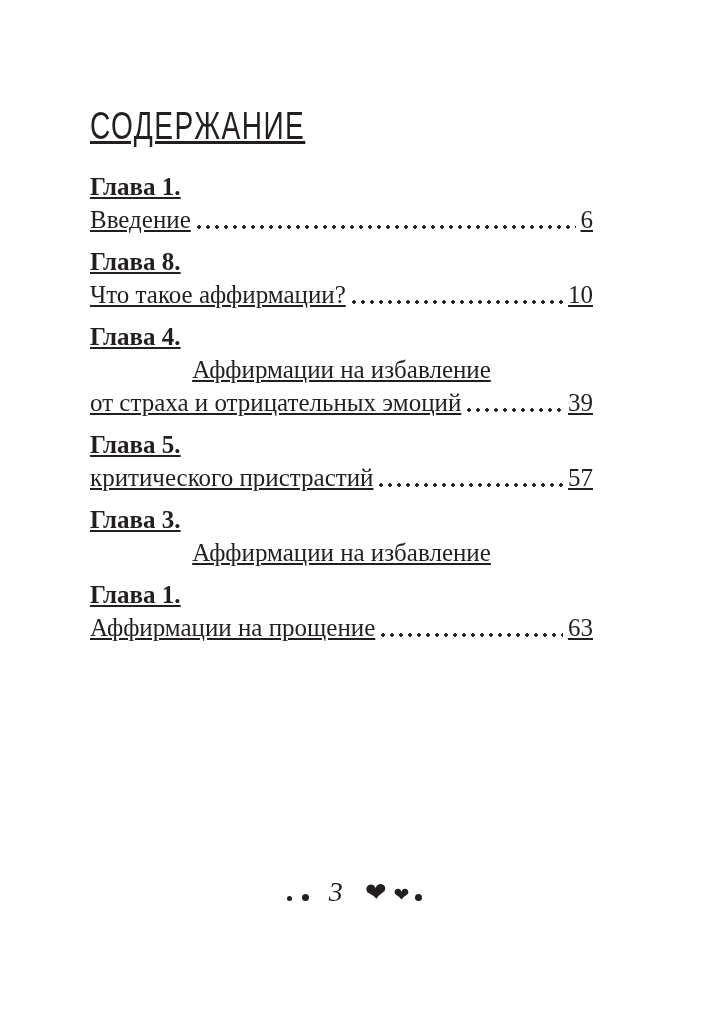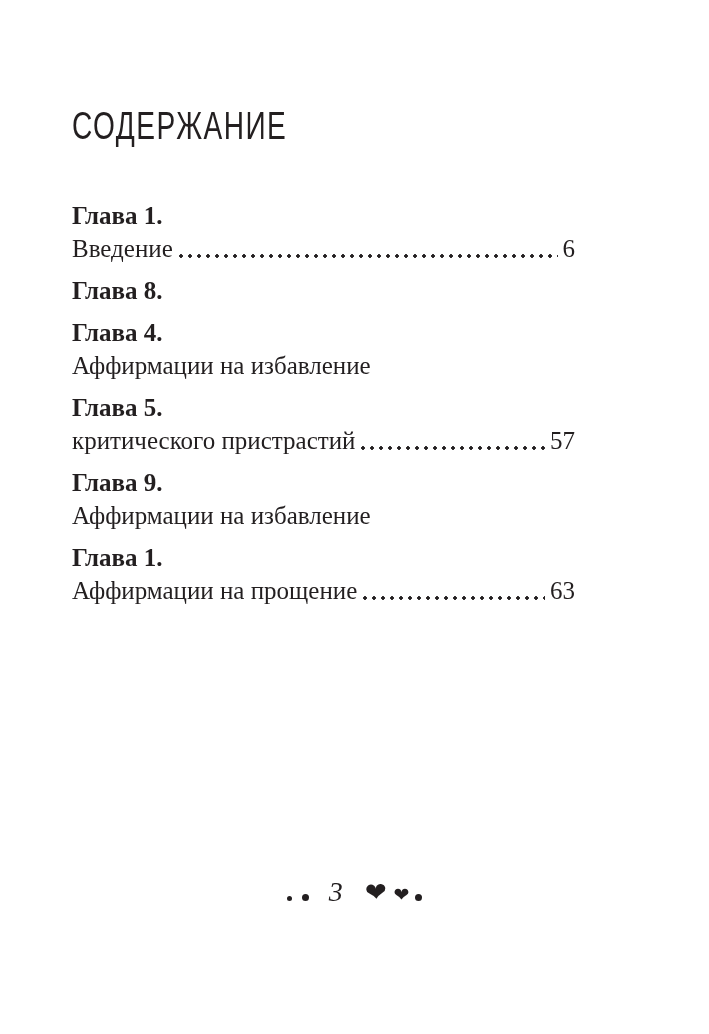--- a/index.html
+++ b/index.html
@@ -10,53 +10,55 @@
   body {
     width: 709px;
     height: 1034px;
     position: relative;
     overflow: hidden;
     font-family: "Liberation Serif", serif;
     color: #231f20;
   }
   .page {
     position: absolute;
-    left: 72px;
+    left: 90px;
     top: 0;
     width: 503px;
+    text-decoration: underline;
   }
   .toc-title {
     margin-top: 106px;
     height: 40px;
     font-family: "Liberation Sans", sans-serif;
     font-size: 39px;
     font-weight: 400;
     letter-spacing: 2px;
     white-space: nowrap;
     line-height: 40px;
     transform: scaleX(0.72);
     transform-origin: left center;
   }
   .toc {
-    margin-top: 53px;
+    margin-top: 24px;
   }
   .toc-entry {
     margin-top: 9px;
   }
   .toc-entry:first-child {
     margin-top: 0;
   }
   .chapter-label {
     font-size: 25px;
     font-weight: 700;
     line-height: 33px;
   }
   .entry-line {
     font-size: 25px;
     line-height: 33px;
+    text-align: center;
   }
   .entry-line.with-leader {
     display: flex;
     align-items: baseline;
   }
   .entry-text {
     white-space: nowrap;
   }
   .dot-leader {
     flex: 1 1 auto;
@@ -122,41 +124,51 @@
       <div class="chapter-label">Глава 1.</div>
       <div class="entry-line with-leader">
         <span class="entry-text">Введение</span>
         <span class="dot-leader"></span>
         <span class="page-ref">6</span>
       </div>
     </div>
 
     <div class="toc-entry">
       <div class="chapter-label">Глава 8.</div>
+      <div class="entry-line with-leader">
+        <span class="entry-text">Что такое аффирмации?</span>
+        <span class="dot-leader"></span>
+        <span class="page-ref">10</span>
+      </div>
     </div>
 
 
     <div class="toc-entry">
       <div class="chapter-label">Глава 4.</div>
       <div class="entry-line">
         <span class="entry-text">Аффирмации на избавление</span>
+      </div>
+      <div class="entry-line with-leader">
+        <span class="entry-text">от страха и отрицательных эмоций</span>
+        <span class="dot-leader"></span>
+        <span class="page-ref">39</span>
       </div>
     </div>
 
     <div class="toc-entry">
       <div class="chapter-label">Глава 5.</div>
       <div class="entry-line with-leader">
         <span class="entry-text">критического пристрастий</span>
         <span class="dot-leader"></span>
         <span class="page-ref">57</span>
       </div>
     </div>
 
     <div class="toc-entry">
-      <div class="chapter-label">Глава 9.</div>
+      <div class="chapter-label">Глава 3.</div>
       <div class="entry-line">
         <span class="entry-text">Аффирмации на избавление</span>
       </div>
     </div>
 
     <div class="toc-entry">
       <div class="chapter-label">Глава 1.</div>
       <div class="entry-line with-leader">
         <span class="entry-text">Аффирмации на прощение</span>
         <span class="dot-leader"></span>

